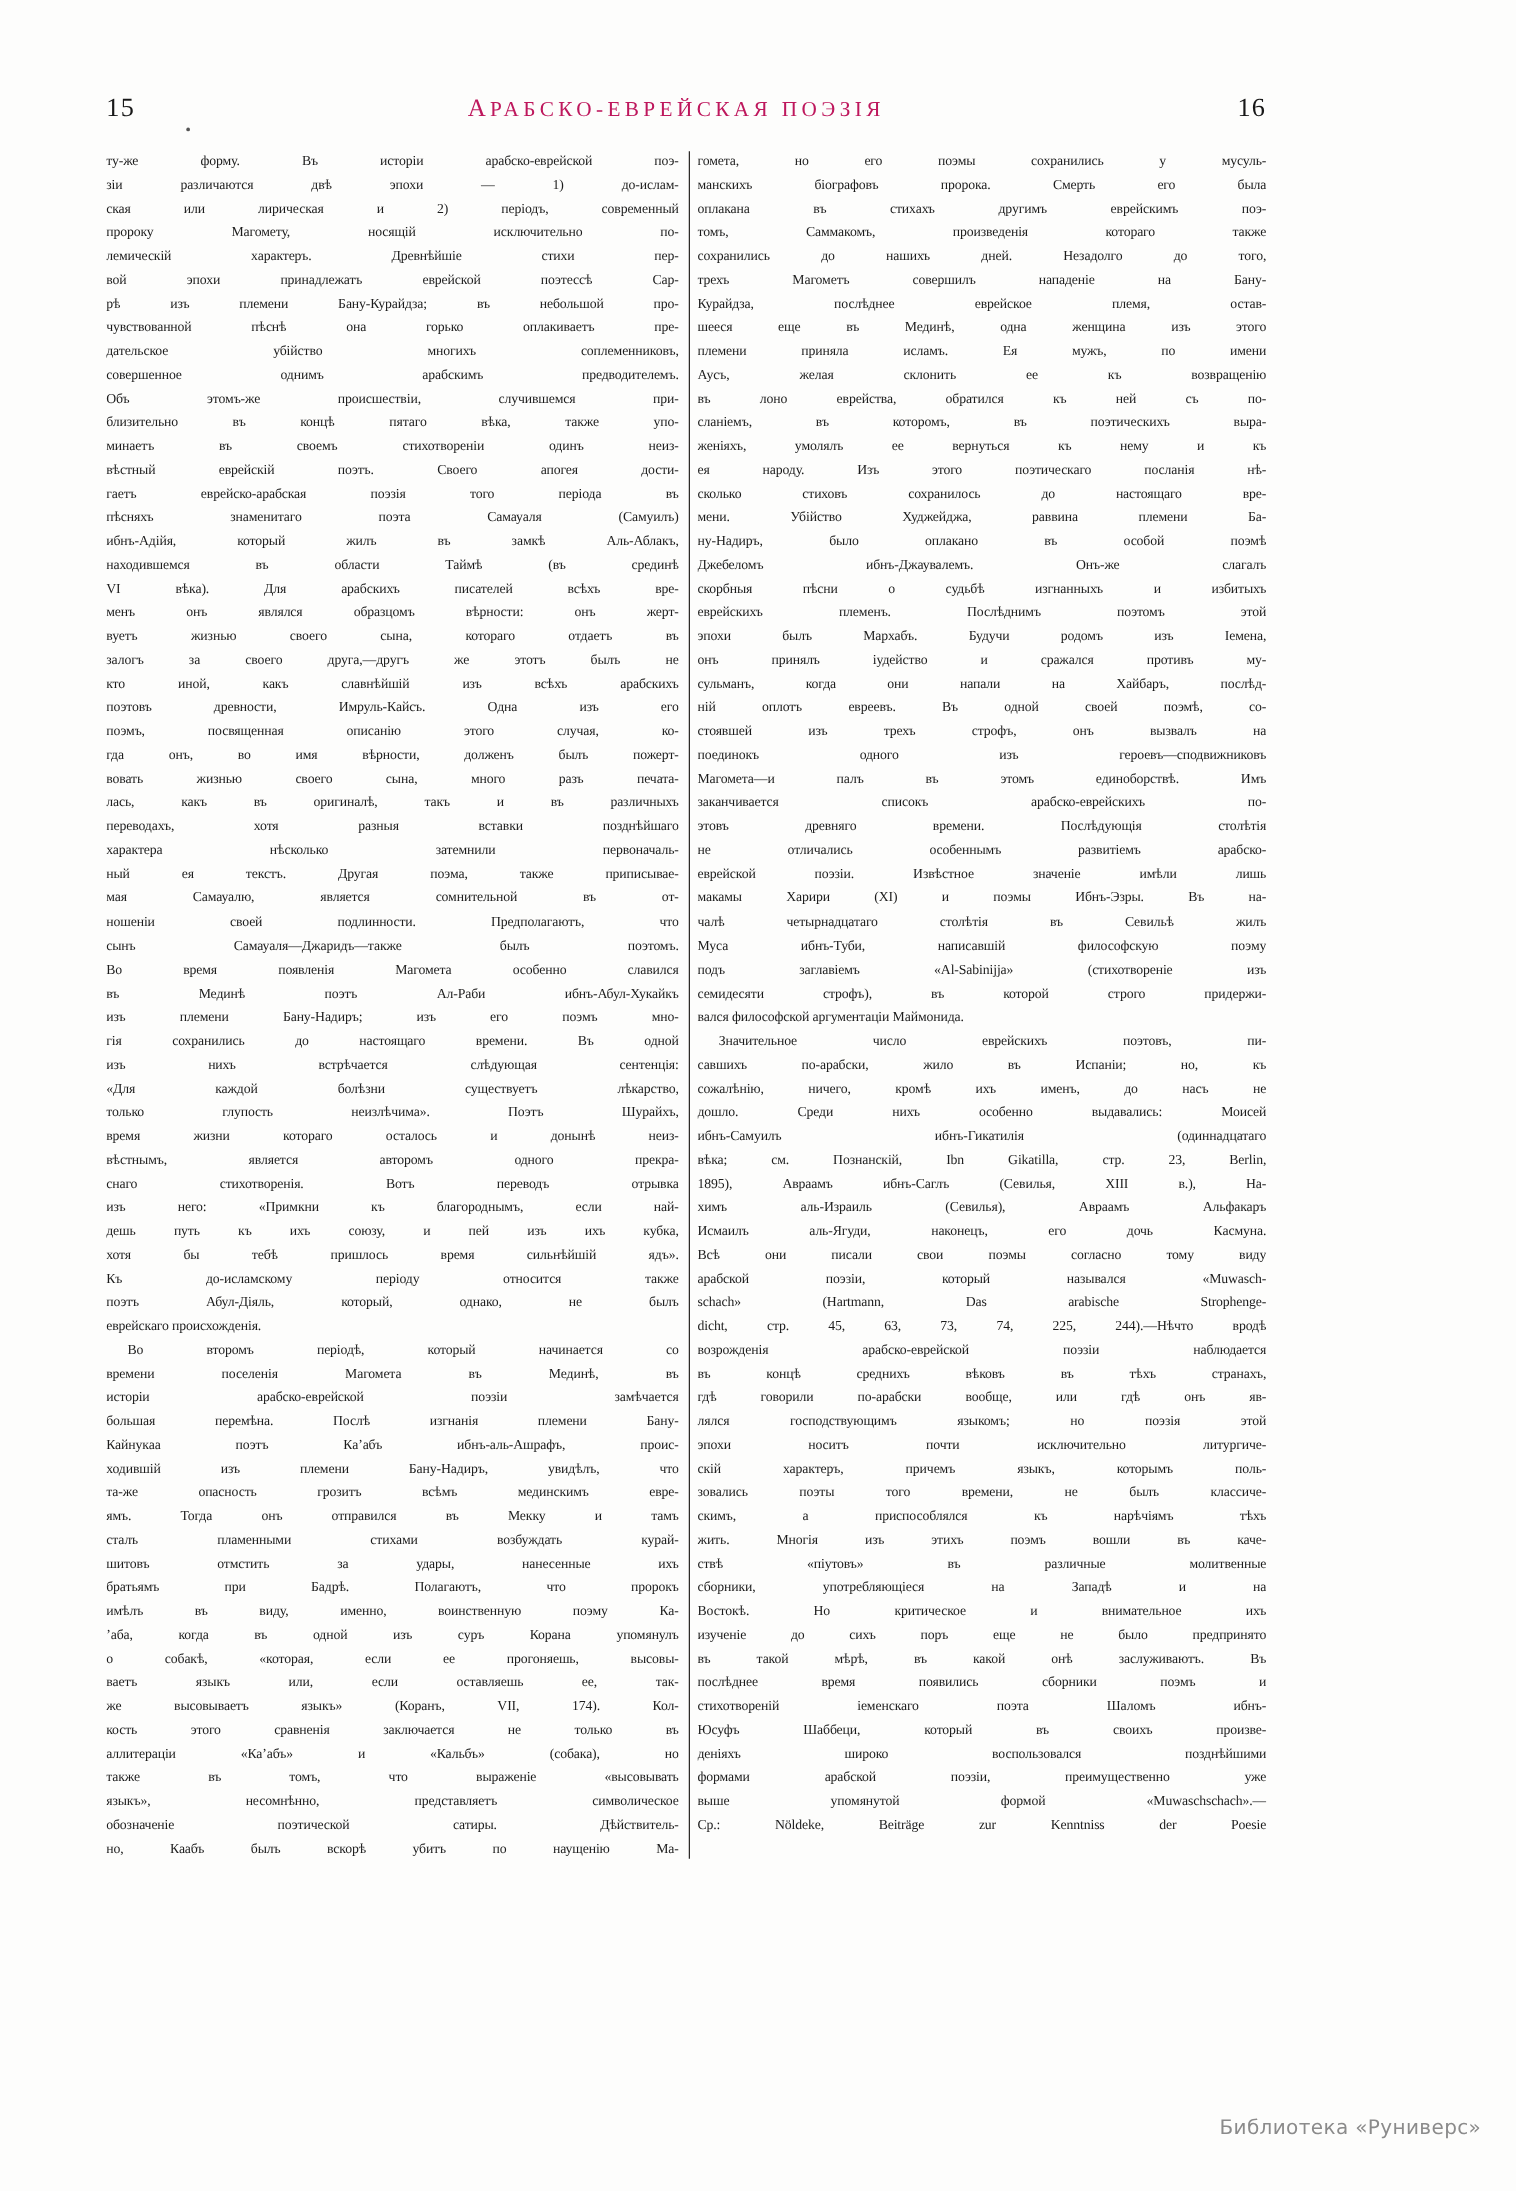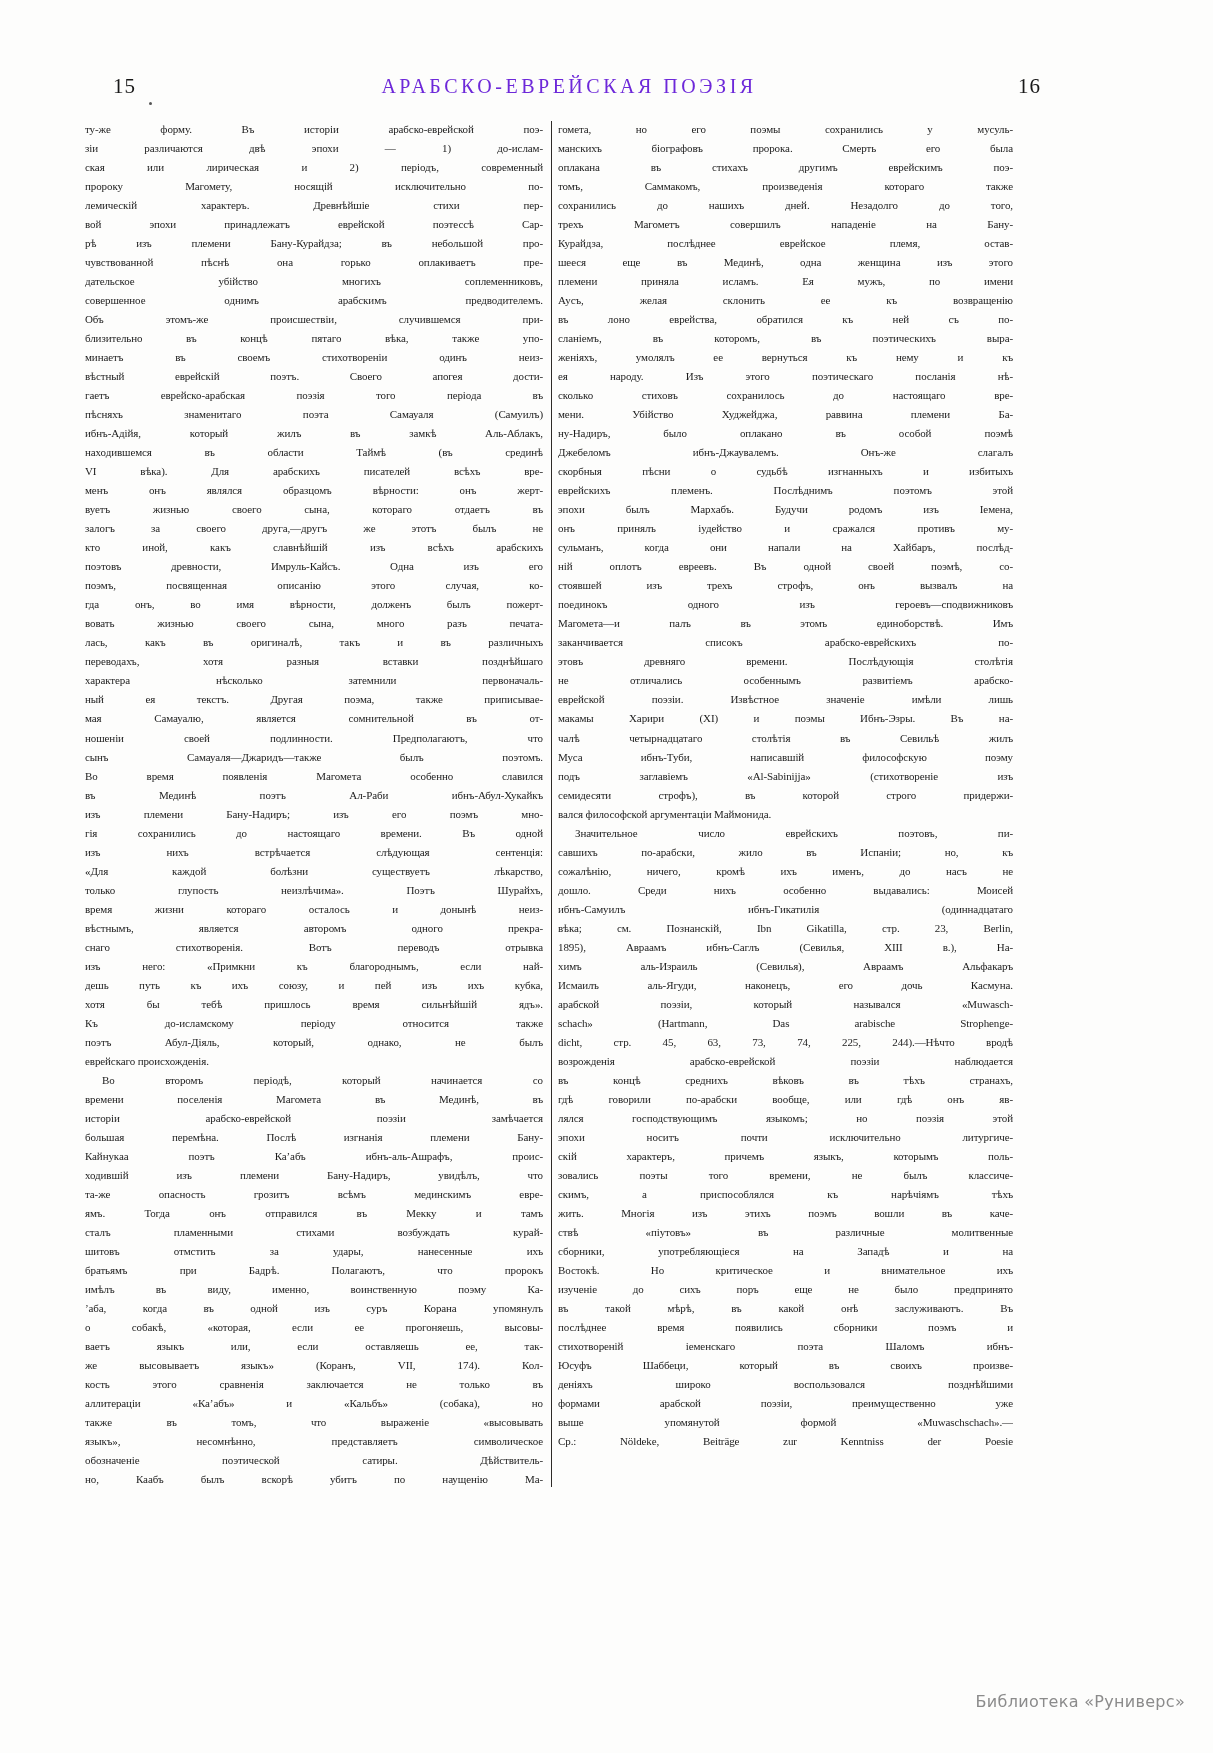--- a/index.html
+++ b/index.html
@@ -10,29 +10,29 @@
     color: #1c1c1c;
     position: relative;
     overflow: hidden;
   }
   .scan-page { position: absolute; inset: 0; background: #fdfdfc; }
 
   .running-head {
     position: absolute;
     top: 74px; left: 85px;
     width: 928px; height: 30px;
-    display: flex; align-items: baseline; justify-content: space-between; margin-left: 28px;
+    display: flex; align-items: baseline; justify-content: space-between;
   }
   .page-num {
     font-size: 21px; letter-spacing: 1px; color: #181818;
   }
   .head-title {
-    font-size: 20px;
+    font-size: 17px;
     letter-spacing: 3.5px;
-    color: #6d28d9;
+    color: #be185d;
     text-transform: uppercase;
     transform: translateX(-8px);
     text-align: right;
   }
   .head-title::first-letter { font-size: 20px; }
 
   .columns {
     position: absolute;
     top: 120px; left: 85px;
     width: 928px;
@@ -199,20 +199,21 @@
         <div class="line para-end">вался философской аргументаціи Маймонида.</div>
         <div class="line indent">Значительное число еврейскихъ поэтовъ, пи-</div>
         <div class="line">савшихъ по-арабски, жило въ Испаніи; но, къ</div>
         <div class="line">сожалѣнію, ничего, кромѣ ихъ именъ, до насъ не</div>
         <div class="line">дошло. Среди нихъ особенно выдавались: Моисей</div>
         <div class="line">ибнъ-Самуилъ ибнъ-Гикатилія (одиннадцатаго</div>
         <div class="line">вѣка; см. Познанскій, Ibn Gikatilla, стр. 23, Berlin,</div>
         <div class="line">1895), Авраамъ ибнъ-Саглъ (Севилья, XIII в.), На-</div>
         <div class="line">химъ аль-Израиль (Севилья), Авраамъ Альфакаръ</div>
         <div class="line">Исмаилъ аль-Ягуди, наконецъ, его дочь Касмуна.</div>
+        <div class="line">Всѣ они писали свои поэмы согласно тому виду</div>
         <div class="line">арабской поэзіи, который назывался «Muwasch-</div>
         <div class="line">schach» (Hartmann, Das arabische Strophenge-</div>
         <div class="line">dicht, стр. 45, 63, 73, 74, 225, 244).—Нѣчто вродѣ</div>
         <div class="line">возрожденія арабско-еврейской поэзіи наблюдается</div>
         <div class="line">въ концѣ среднихъ вѣковъ въ тѣхъ странахъ,</div>
         <div class="line">гдѣ говорили по-арабски вообще, или гдѣ онъ яв-</div>
         <div class="line">лялся господствующимъ языкомъ; но поэзія этой</div>
         <div class="line">эпохи носитъ почти исключительно литургиче-</div>
         <div class="line">скій характеръ, причемъ языкъ, которымъ поль-</div>
         <div class="line">зовались поэты того времени, не былъ классиче-</div>

